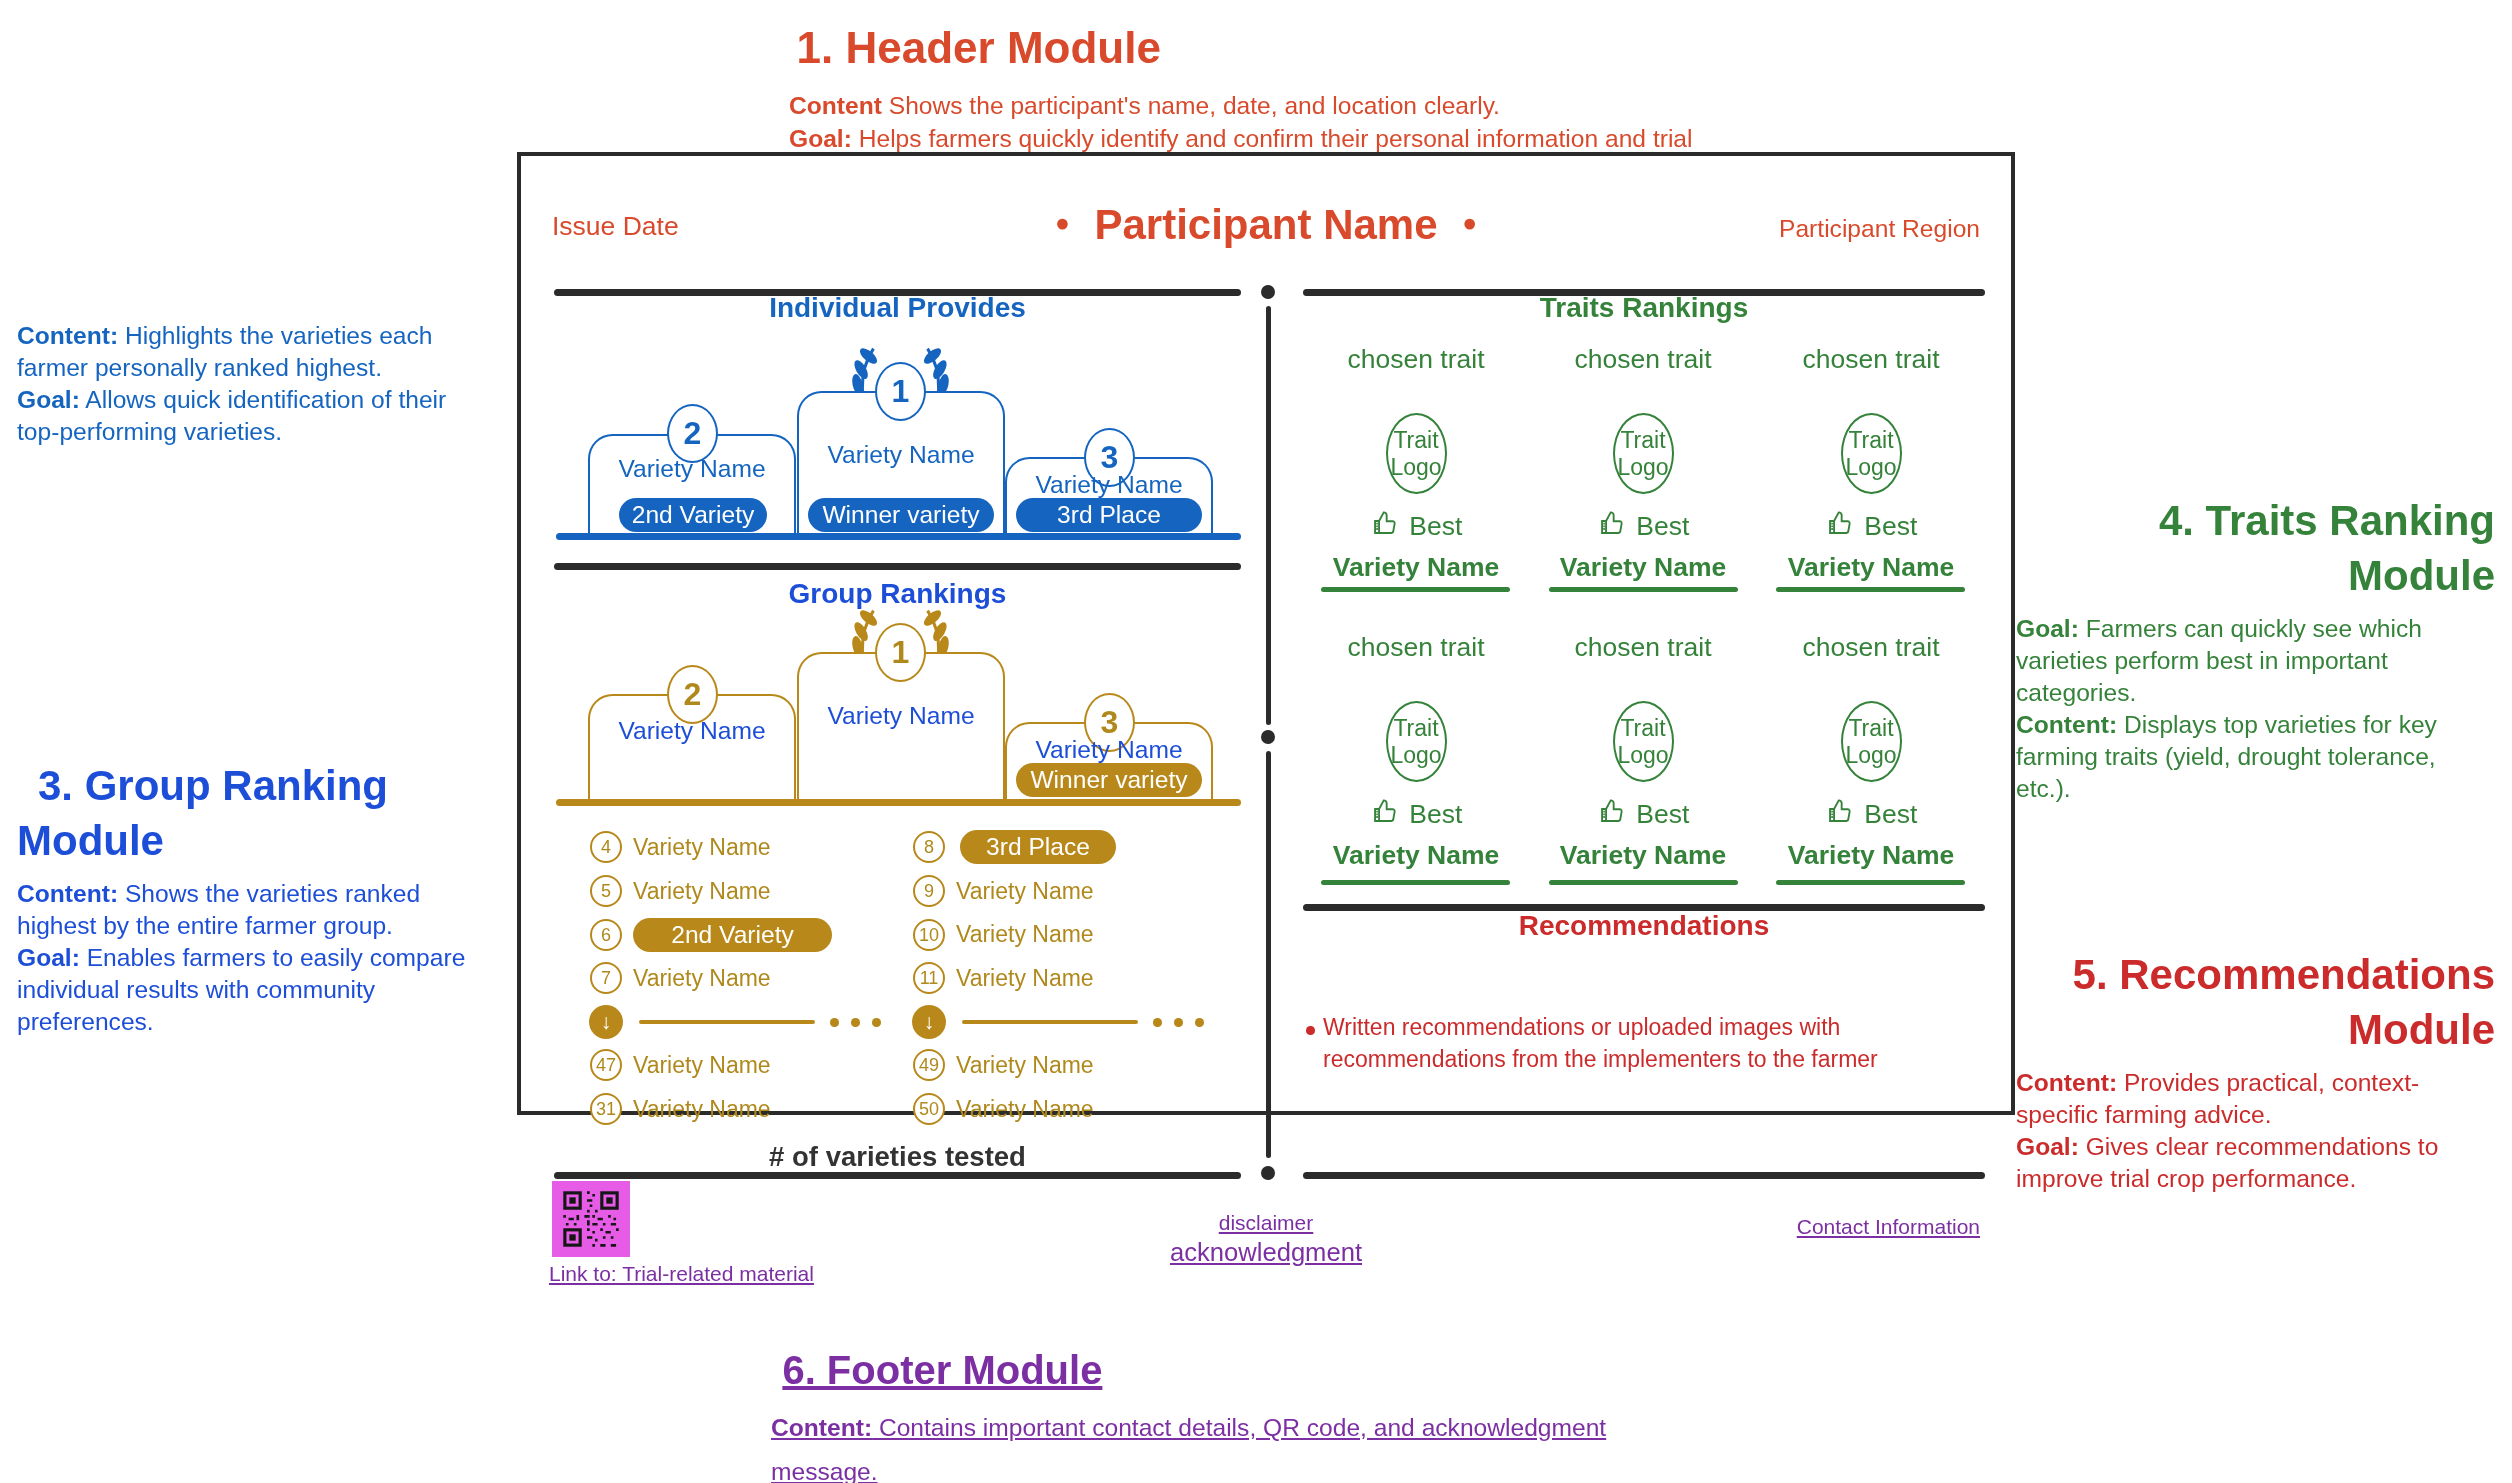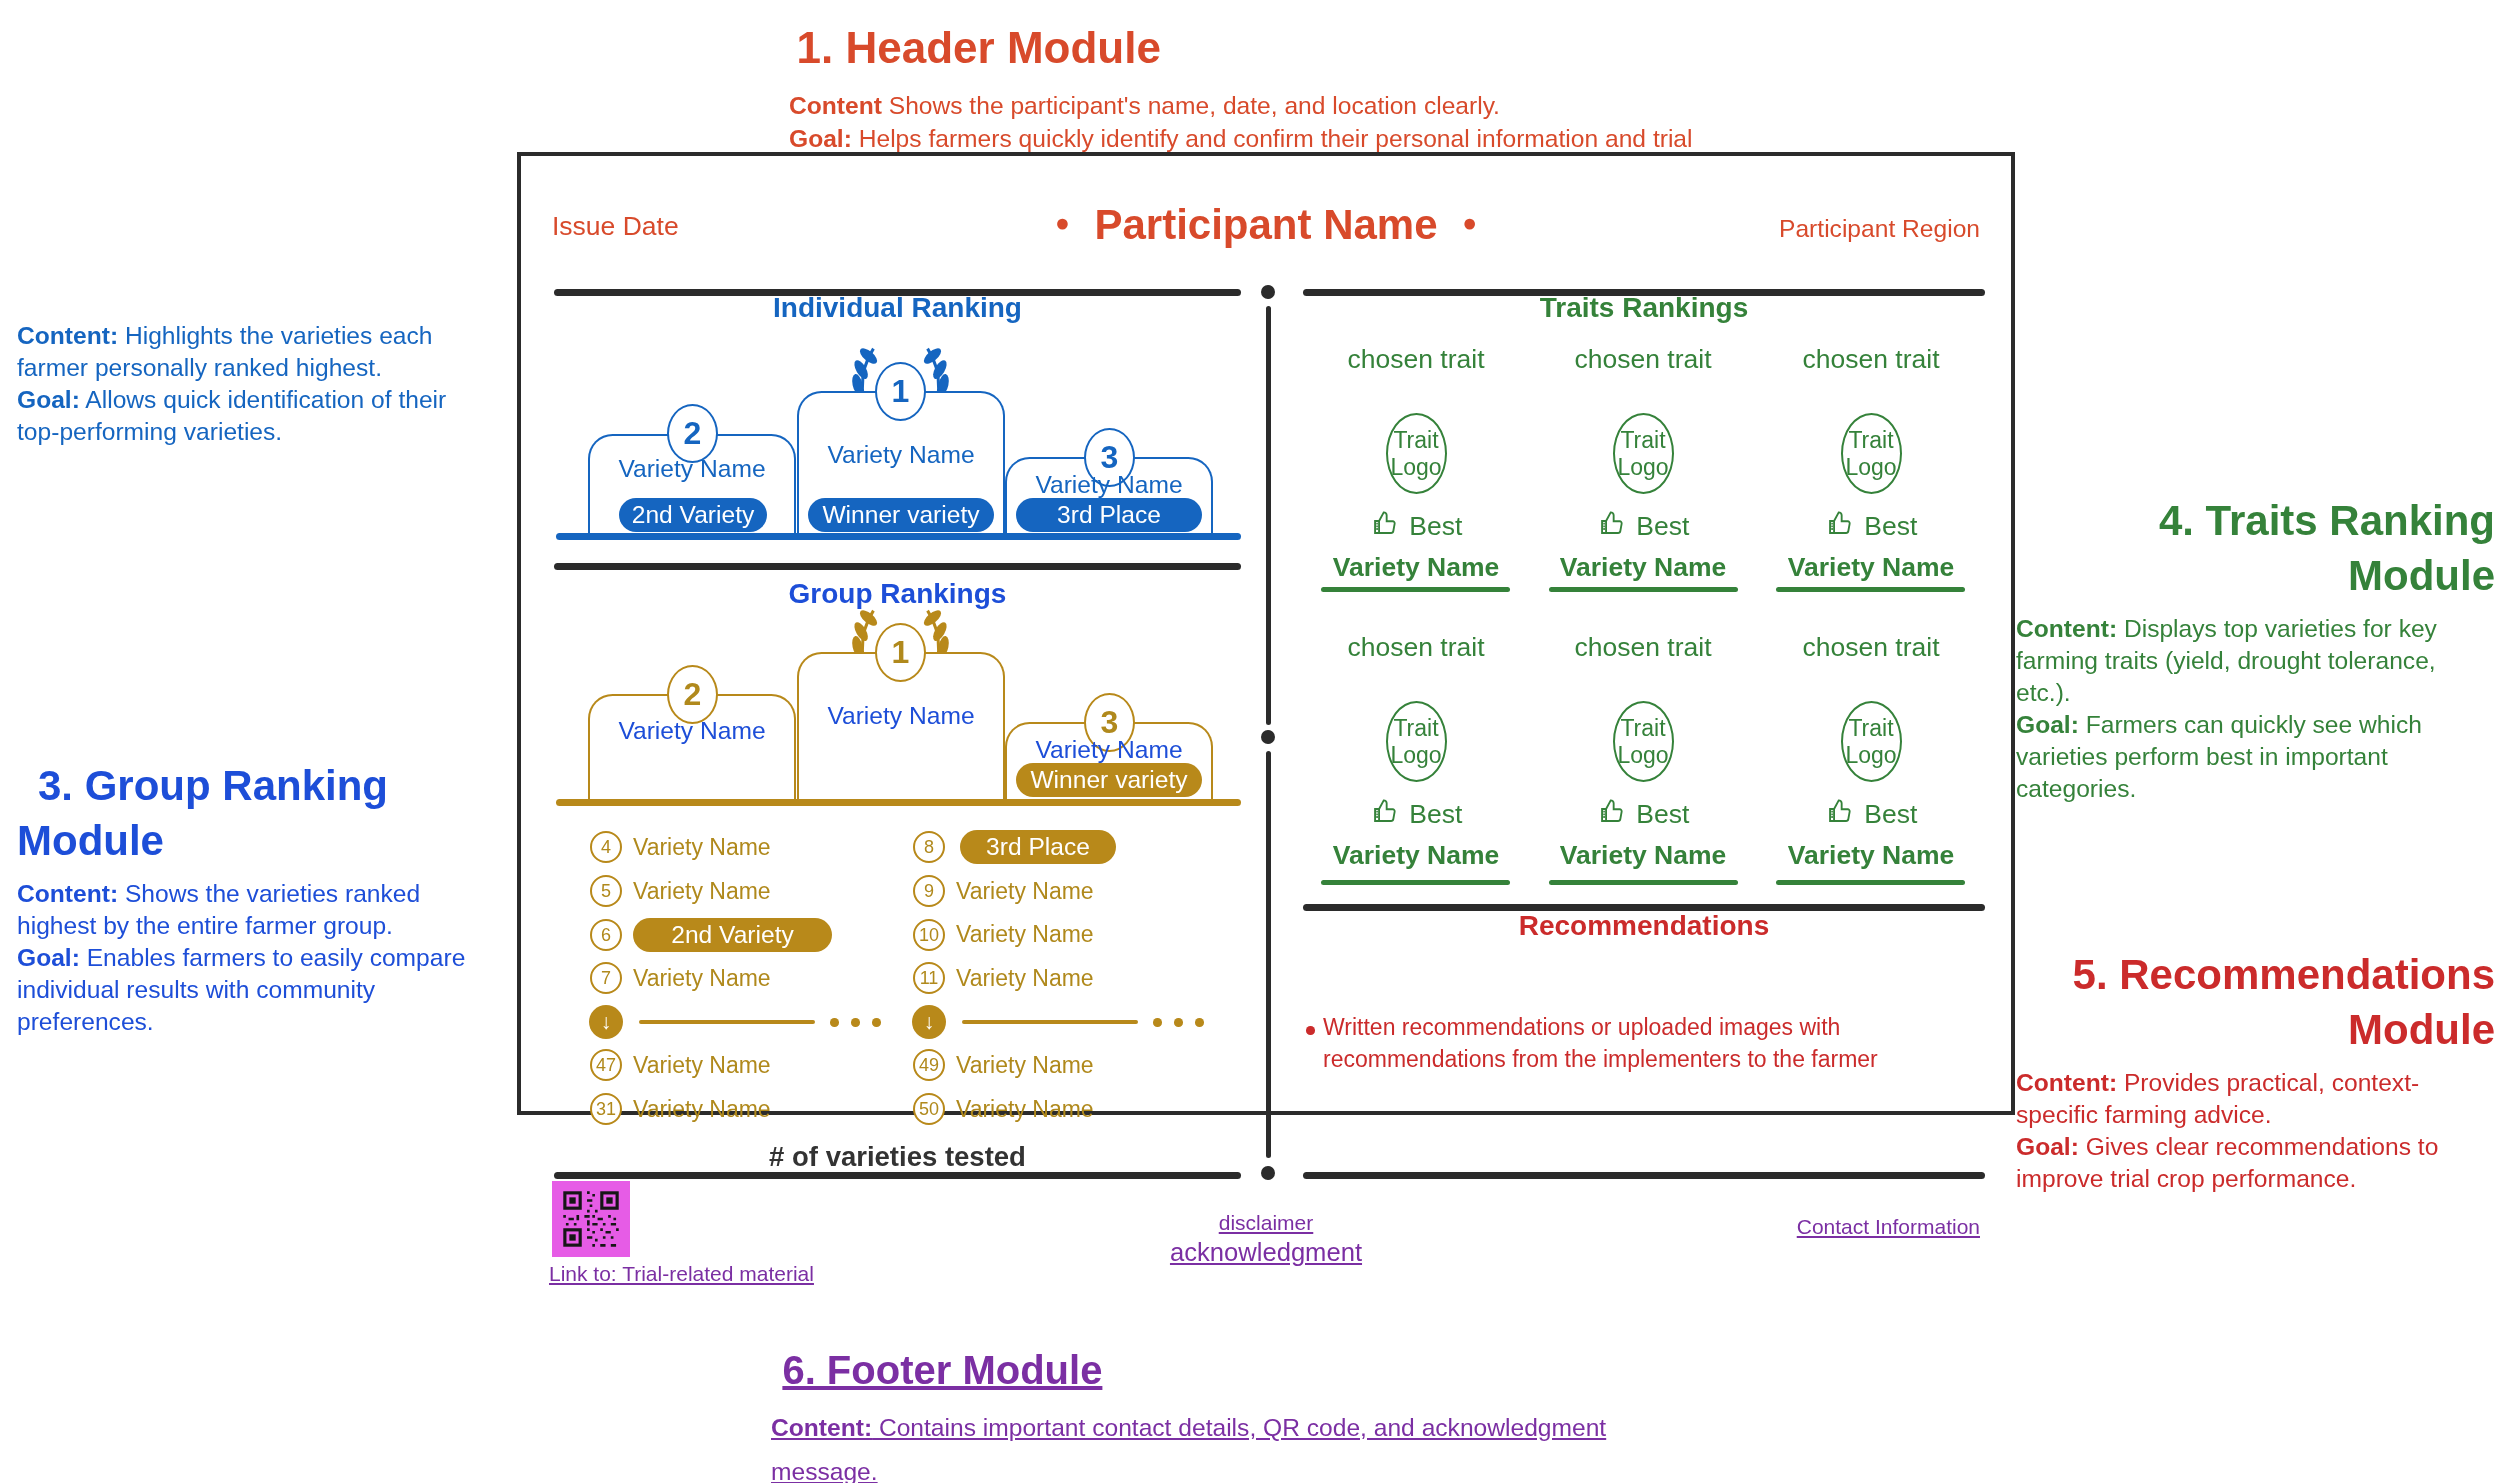--- a/index.html
+++ b/index.html
@@ -79,22 +79,22 @@
   </section>
 
   <section class="abs anno anno-side anno-3 gold">
     <h2>3. Group Ranking Module</h2>
     <p><b>Content:</b><span> Shows the varieties ranked highest by the entire farmer group.</span></p>
     <p><b>Goal:</b><span> Enables farmers to easily compare individual results with community preferences.</span></p>
   </section>
 
   <section class="abs anno anno-right anno-4 green">
     <h2>4. Traits Ranking Module</h2>
+    <p><b>Goal:</b><span>  Farmers can quickly see which varieties perform best in important categories.</span></p>
     <p><b>Content:</b><span> Displays top varieties for key farming traits (yield, drought tolerance, etc.).</span></p>
-    <p><b>Goal:</b><span>  Farmers can quickly see which varieties perform best in important categories.</span></p>
   </section>
 
   <section class="abs anno anno-right anno-5 red">
     <h2>5. Recommendations Module</h2>
     <p><b>Content:</b><span> Provides practical, context-specific farming advice.</span></p>
     <p><b>Goal:</b><span> Gives clear recommendations to improve trial crop performance.</span></p>
   </section>
 
   <section class="abs anno anno-6 purple">
     <h2>6. Footer Module</h2>
@@ -111,21 +111,21 @@
     <div class="abs orange" style="right:31px;top:59px;font-size:24.6px;">Participant Region</div>
 
     <div class="abs hline" style="left:33px;top:133px;width:687px;"></div>
     <div class="abs hline" style="left:782px;top:133px;width:682px;"></div>
     <div class="abs dot-dark" style="left:740px;top:129px;"></div>
     <div class="abs vline" style="left:745px;top:150px;height:419px;"></div>
     <div class="abs dot-dark" style="left:740px;top:574px;"></div>
     <div class="abs vline" style="left:745px;top:595px;height:407px;"></div>
     <div class="abs dot-dark" style="left:740px;top:1010px;"></div>
 
-    <div class="abs sec-title blue" style="left:33px;width:687px;top:136px;">Individual Ranking</div>
+    <div class="abs sec-title blue" style="left:33px;width:687px;top:136px;">Individual Provides</div>
 
     <div class="abs blue" style="left:318px;top:173px;width:123px;height:123px;">
       <svg width="123" height="123" viewBox="0 0 100 100">
         <g fill="none" stroke="currentColor" stroke-width="2.5">
           <path d="M28 16 C16 34 15 62 31 82"></path>
             <path d="M72 16 C84 34 85 62 69 82"></path>
         </g>
         <g fill="currentColor">
           <ellipse cx="24" cy="22" rx="4" ry="8.5" transform="rotate(-50 24 22)"></ellipse>
           <ellipse cx="18" cy="33" rx="4" ry="8.5" transform="rotate(-30 18 33)"></ellipse>

